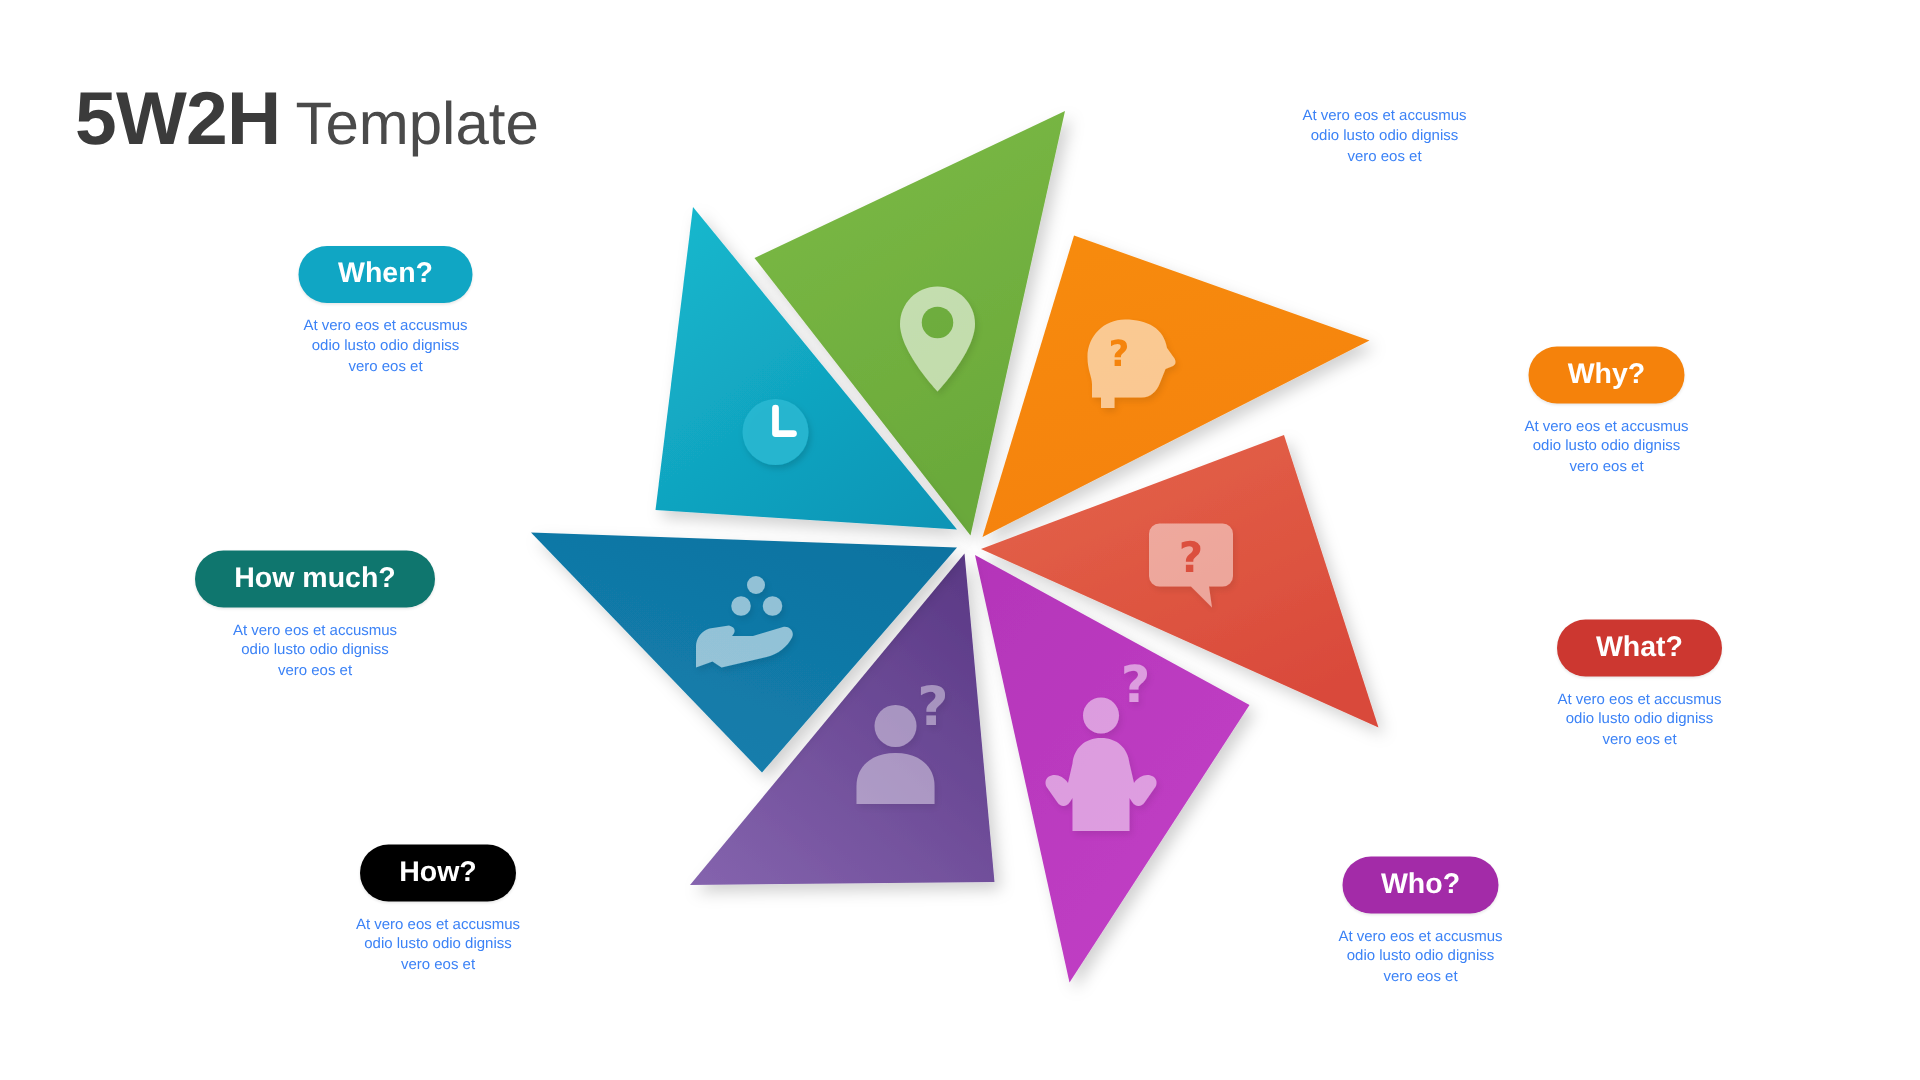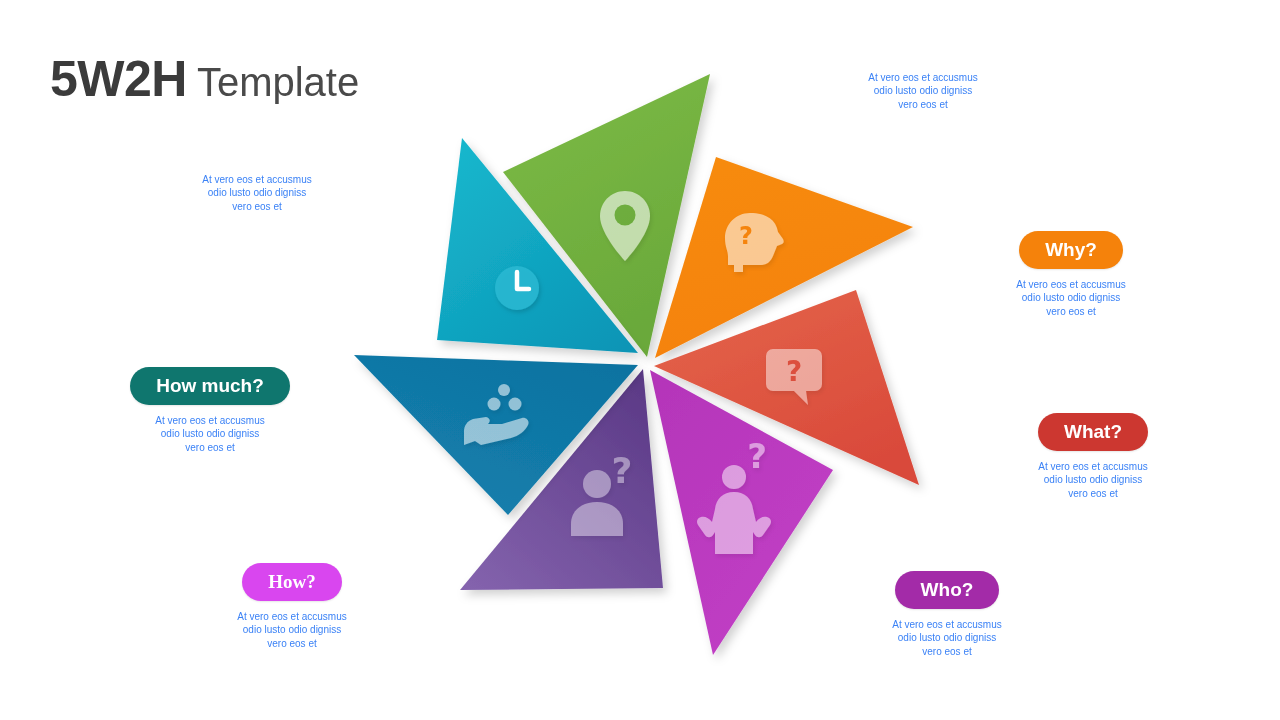--- a/index.html
+++ b/index.html
@@ -218,32 +218,33 @@
   </div>
 
   <div class="callout" id="callout-who">
     <div class="badge" style="background:#A32BA8;">Who?</div>
     <div class="desc">At vero eos et accusmus
 odio lusto odio digniss
 vero eos et</div>
   </div>
 
   <div class="callout" id="callout-how">
-    <div class="badge" style="background:#d946ef;font-family:Liberation Serif, serif;">How?</div>
+    <div class="badge" style="background:#000000;">How?</div>
     <div class="desc">At vero eos et accusmus
 odio lusto odio digniss
 vero eos et</div>
   </div>
 
   <div class="callout" id="callout-howmuch">
     <div class="badge" style="background:#0f766e;">How much?</div>
     <div class="desc">At vero eos et accusmus
 odio lusto odio digniss
 vero eos et</div>
   </div>
 
   <div class="callout" id="callout-when">
+    <div class="badge" style="background:#10A6C4;">When?</div>
     <div class="desc">At vero eos et accusmus
 odio lusto odio digniss
 vero eos et</div>
   </div>
 
 </div>
 
 </body></html>

